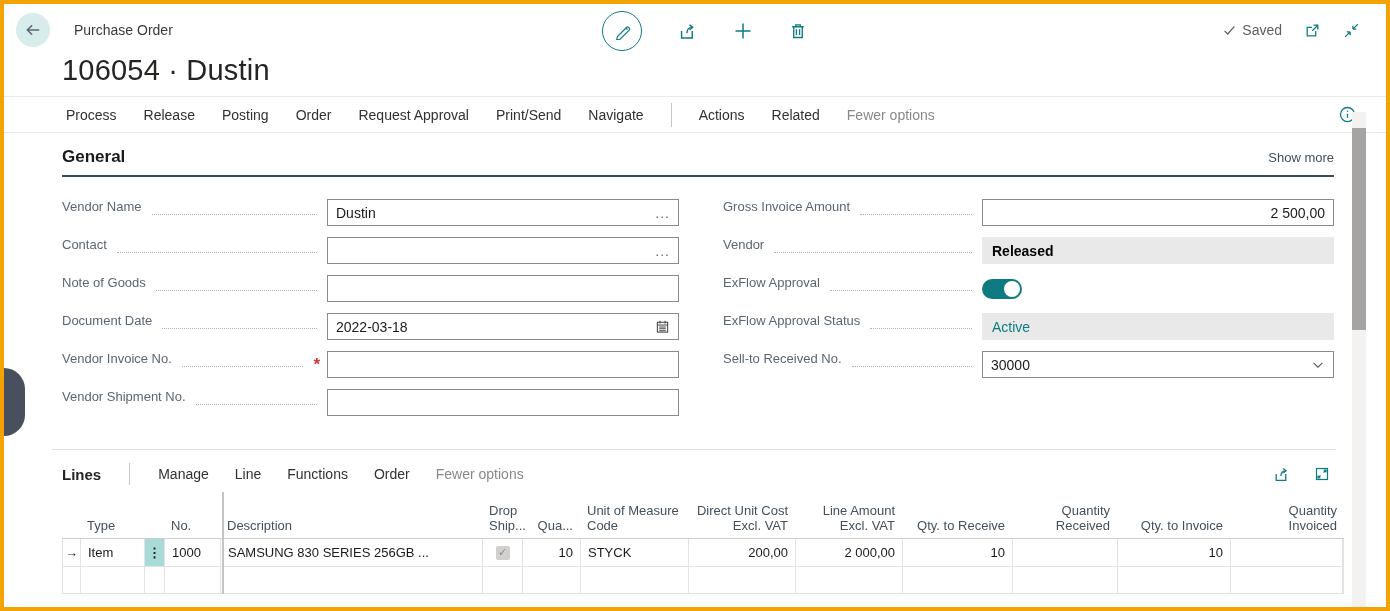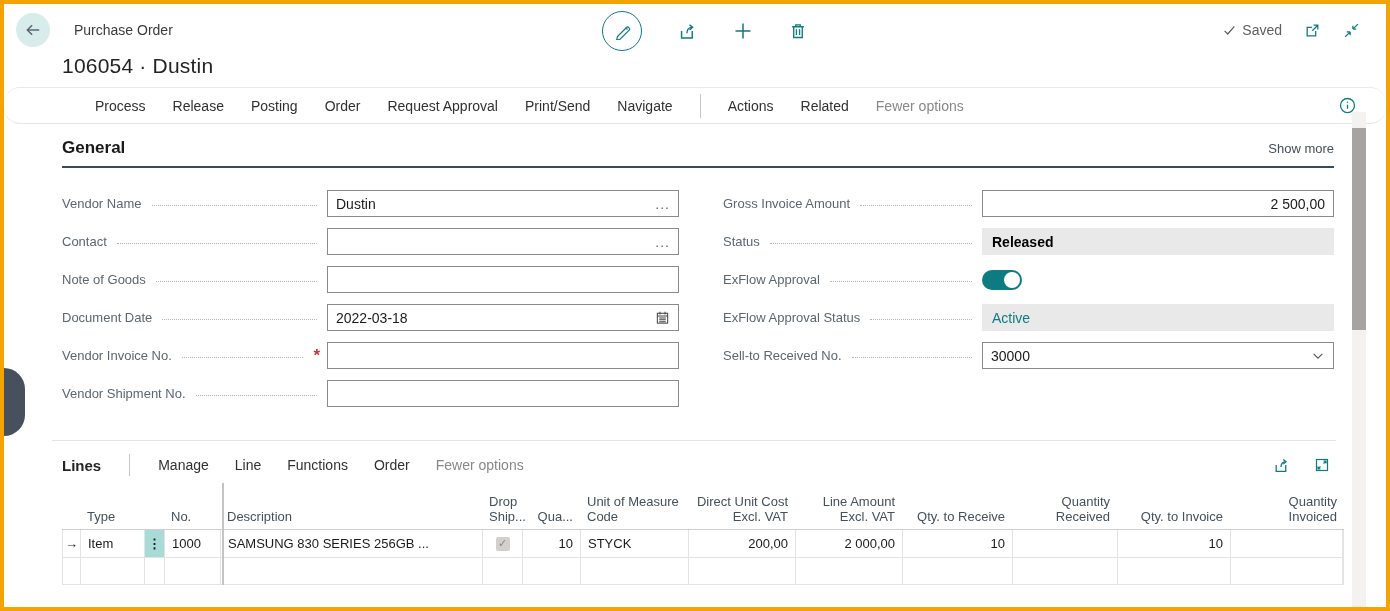--- a/index.html
+++ b/index.html
@@ -17,36 +17,36 @@
   .topbar { height: 46px; display: flex; align-items: center; padding: 6px 26px 0 12px; position: relative; }
   .back-btn { width: 34px; height: 34px; border-radius: 50%; background: #d8eceb; display:flex; align-items:center; justify-content:center; color:#5a6a72; cursor:pointer; flex:0 0 auto; }
   .page-type { margin-left: 24px; font-size: 14px; color: #3b3a39; }
   .center-icons { position: absolute; left: 598px; top: 6px; height: 42px; display: flex; align-items: center; gap: 36px; color: #0e7b81; }
   .icon-btn { display:flex; align-items:center; justify-content:center; cursor:pointer; color:#0e7b81; }
   .pencil-circle { width: 40px; height: 40px; border: 1px solid #0e7b81; border-radius: 50%; }
   .topbar-right { margin-left: auto; display: flex; align-items: center; gap: 22px; }
   .saved { display: flex; align-items: center; gap: 6px; font-size: 14px; color: #605e5c; }
   .saved svg { color:#605e5c; }
   
-  .page-title { margin: 4px 0 0 58px; font-size: 21px; font-weight: 300; color: #252423; letter-spacing: .2px; }
-  
-  .menubar { margin-top: 9px; height: 37px; display: flex; align-items: center; gap: 27px; padding: 0 30px 0 91px; border-top: 1px solid #eaeaea; border-bottom: 1px solid #e6e6e6; font-size: 14px; color: #323130; border-radius: 16px; }
+  .page-title { margin: 4px 0 0 58px; font-size: 29px; font-weight: 300; color: #252423; letter-spacing: .2px; }
+  
+  .menubar { margin-top: 9px; height: 37px; display: flex; align-items: center; gap: 27px; padding: 0 30px 0 62px; border-top: 1px solid #eaeaea; border-bottom: 1px solid #e6e6e6; font-size: 14px; color: #323130; }
   .menubar .mitem { cursor: pointer; white-space: nowrap; }
   .menubar .muted, .lines-head .muted { color: #8a8886; }
   .vsep { width: 1px; height: 24px; background: #c8c6c4; }
   .info-icon { margin-left: auto; color: #0e7b81; cursor: pointer; display:flex; }
   
   .general { padding: 14px 52px 0 58px; }
   .sec-head { display: flex; align-items: center; justify-content: space-between; border-bottom: 2px solid #3a4a57; padding-bottom: 8px; }
   .sec-title { font-size: 17px; font-weight: bold; color: #1a1a1a; }
   .show-more { font-size: 13px; color: #444e57; cursor: pointer; }
   .form { margin-top: 22px; display: flex; gap: 44px; }
   .fcol-left { width: 618px; }
   .fcol-right { width: 612px; }
-  .frow { display: flex; align-items: center; height: 27px; margin-bottom: 11px; }
+  .frow { display: flex; height: 27px; margin-bottom: 11px; }
   .flabel { font-size: 13px; color: #5b6670; white-space: nowrap; }
   .dots { flex: 1; border-bottom: 1px dotted #b6b3b0; height: 58%; margin: 0 10px 0 10px; align-self: flex-start; }
   .req { color: #d13438; font-size: 17px; font-weight: bold; margin-right: 7px; line-height: 27px; }
   .fbox { width: 352px; flex: 0 0 352px; height: 27px; border: 1px solid #8a8a8a; background: #fff; display: flex; align-items: center; padding: 0 8px; font-size: 14px; color: #1b1b1b; }
   .fbox .val { flex: 1; white-space: nowrap; overflow: hidden; }
   .fbox .suffix { color: #666; margin-left: 6px; cursor: pointer; display:flex; align-items:center; }
   .fbox.amount .val { text-align: right; }
   .freadonly { width: 352px; flex: 0 0 352px; height: 27px; background: #e9e9e9; display: flex; align-items: center; padding: 11px 10px; font-size: 14px; }
   .freadonly.bold { font-weight: bold; color: #000; }
   .freadonly.teal { color: #0e7b81; }
@@ -243,21 +243,21 @@
 
       <div class="fcol-right">
         <div class="frow">
           <span class="flabel">Gross Invoice Amount</span>
           <span class="dots"></span>
           <div class="fbox amount">
             <span class="val">2 500,00</span>
           </div>
         </div>
         <div class="frow">
-          <span class="flabel">Status</span>
+          <span class="flabel">Vendor</span>
           <span class="dots"></span>
           <div class="freadonly bold">
             <span>Released</span>
           </div>
         </div>
         <div class="frow">
           <span class="flabel">ExFlow Approval</span>
           <span class="dots"></span>
           <div class="fplain">
             <div class="toggle">

